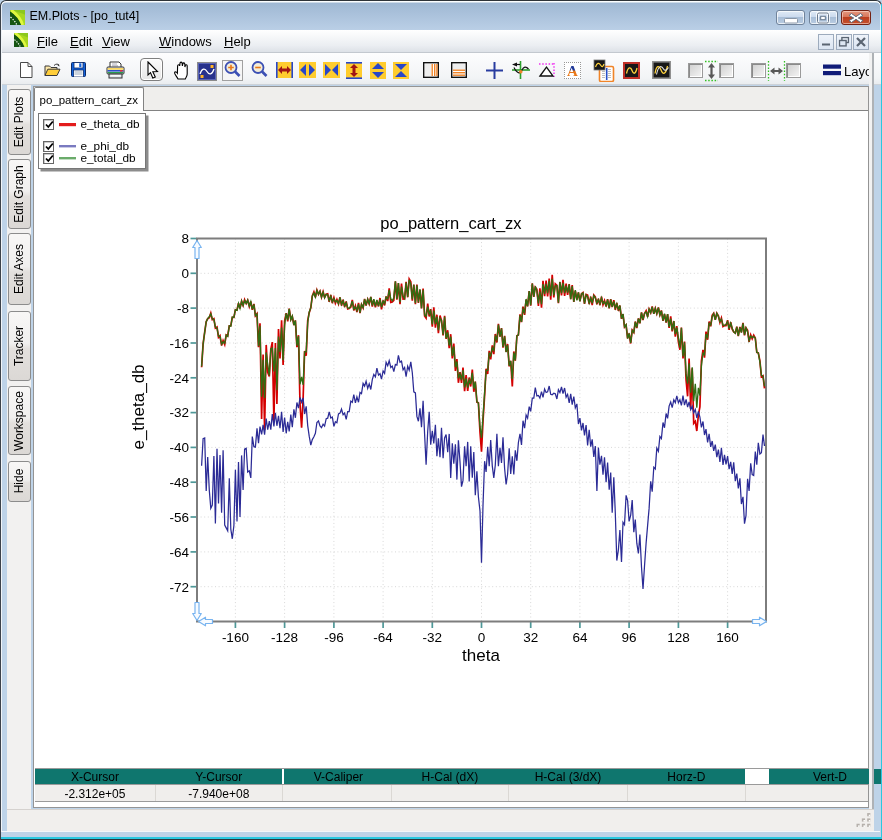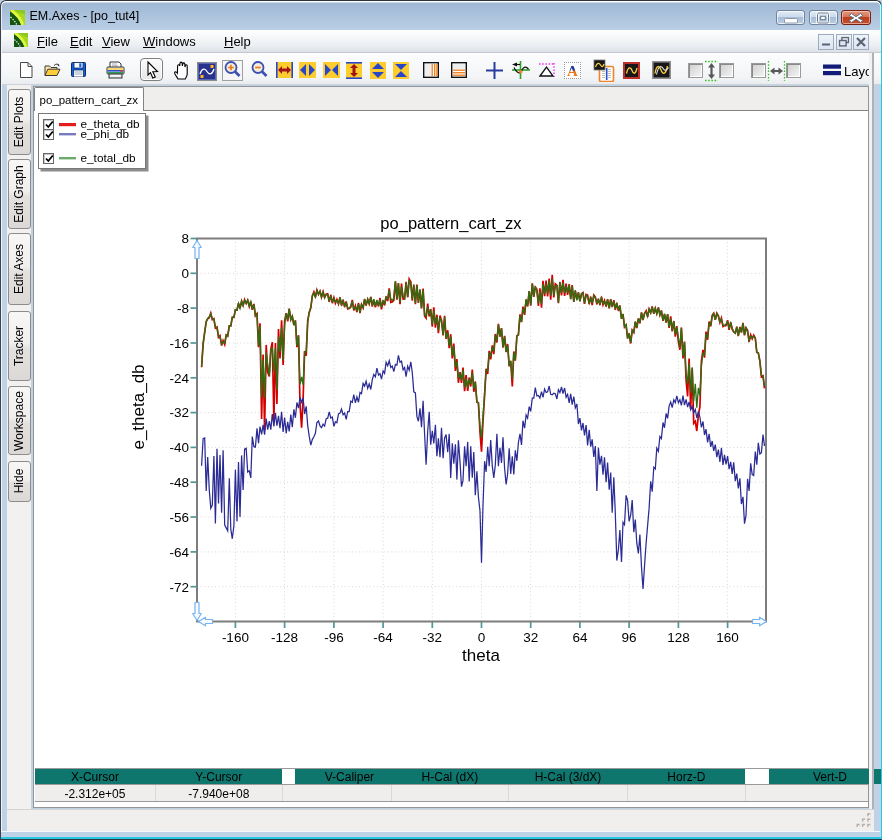--- a/index.html
+++ b/index.html
@@ -47,21 +47,21 @@
 </style></head>
 <body>
 <div class="abs" id="titlebar"></div>
 <div class="abs" id="title-ico"><svg viewBox="0 0 16 16">
       <rect width="16" height="16" fill="#8cc81e"></rect>
       <path d="M2 0 C8 5 12 10 14 16 L16 16 L16 5 C11 3 6 1.5 2 0 Z" fill="#a8d820"></path>
       <path d="M0 1 C6 5 10 10 12.5 16 L0 16 Z" fill="#155512"></path>
       <path d="M1 0 C7.5 4.5 11.5 9.5 13.5 16" stroke="#e0f840" stroke-width="3" fill="none"></path>
       <path d="M0.5 7.5 C4 10.5 6 13 7.2 16" stroke="#ffffff" stroke-width="1.3" stroke-dasharray="1.4 1.6" fill="none"></path>
     </svg></div>
-<div class="abs" id="title-txt">EM.Axes - [po_tut4]</div>
+<div class="abs" id="title-txt">EM.Plots - [po_tut4]</div>
 <div class="abs capbtn gry" id="btn-min" style="left:776px;width:29px">
     <svg class="glyph" style="margin-top:3px" width="19" height="9" viewBox="0 0 19 9">
       <rect x="3" y="2" width="13" height="4.5" rx="1" fill="#fff" stroke="#8a97a8" stroke-width="1"></rect>
     </svg>
   </div>
 <div class="abs capbtn gry" id="btn-max" style="left:808.5px;width:29px">
     <svg class="glyph" width="19" height="13" viewBox="0 0 19 13">
       <rect x="4" y="1.5" width="11" height="10" rx="1.5" fill="none" stroke="#fff" stroke-width="2.6"></rect>
       <rect x="4" y="1.5" width="11" height="10" rx="1.5" fill="none" stroke="#68788c" stroke-width="1"></rect>
       <rect x="7.2" y="4.8" width="4.6" height="3.4" fill="#fff" stroke="#68788c" stroke-width="1"></rect>
@@ -77,21 +77,21 @@
 <div class="abs" id="menu-ico"><svg viewBox="0 0 16 16">
       <rect width="16" height="16" fill="#8cc81e"></rect>
       <path d="M2 0 C8 5 12 10 14 16 L16 16 L16 5 C11 3 6 1.5 2 0 Z" fill="#a8d820"></path>
       <path d="M0 1 C6 5 10 10 12.5 16 L0 16 Z" fill="#155512"></path>
       <path d="M1 0 C7.5 4.5 11.5 9.5 13.5 16" stroke="#e0f840" stroke-width="3" fill="none"></path>
       <path d="M0.5 7.5 C4 10.5 6 13 7.2 16" stroke="#ffffff" stroke-width="1.3" stroke-dasharray="1.4 1.6" fill="none"></path>
     </svg></div>
 <div class="abs menu" style="left:37px"><u>F</u>ile</div>
 <div class="abs menu" style="left:70px"><u>E</u>dit</div>
 <div class="abs menu" style="left:102px"><u>V</u>iew</div>
-<div class="abs menu" style="left:143px"><u>W</u>indows</div>
+<div class="abs menu" style="left:159px"><u>W</u>indows</div>
 <div class="abs menu" style="left:224px"><u>H</u>elp</div>
 <div class="mdibtn" style="left:818px">
     <svg class="glyph" width="10" height="10" viewBox="0 0 10 10">
       <rect x="1" y="6.5" width="8" height="2" fill="#5a6572"></rect>
     </svg>
   </div>
 <div class="mdibtn" style="left:835.5px">
     <svg class="glyph" width="11" height="11" viewBox="0 0 11 11">
       <rect x="3.4" y="1" width="6.6" height="5" fill="none" stroke="#5a6572" stroke-width="1.4"></rect>
       <rect x="1" y="4" width="6.6" height="5.4" fill="#dde6f2" stroke="#5a6572" stroke-width="1.4"></rect>
@@ -413,21 +413,21 @@
       <span class="lcheck">
         <svg width="11" height="11" viewBox="0 0 11 11">
           <path d="M2 5.5 L4.3 8 L8.8 2.5" fill="none" stroke="#000" stroke-width="1.8"></path>
         </svg>
       </span>
       <svg class="lline" style="top:6.5px" width="17" height="4">
         <rect width="17" height="3.2" fill="#e31c1c"></rect>
       </svg>
       <span class="ltxt">e_theta_db</span>
     </div>
- <div class="lrow" style="top:12px">
+ <div class="lrow" style="top:24px">
       <span class="lcheck">
         <svg width="11" height="11" viewBox="0 0 11 11">
           <path d="M2 5.5 L4.3 8 L8.8 2.5" fill="none" stroke="#000" stroke-width="1.8"></path>
         </svg>
       </span>
       <svg class="lline" style="top:7px" width="17" height="3">
         <rect width="17" height="2.4" fill="#7a7ac0"></rect>
       </svg>
       <span class="ltxt">e_phi_db</span>
     </div>
@@ -444,21 +444,21 @@
     </div>
 </div>
 <div class="abs" style="left:34.5px;top:767.5px;width:833px;height:1px;background:#9a9a9a"></div>
 <div class="abs" style="left:34.5px;top:783.5px;width:833px;height:1px;background:#9a9a9a"></div>
 <div class="abs" style="left:34.5px;top:800.5px;width:833px;height:1.5px;background:#9a9a9a"></div>
 <div class="abs th" style="left:34.5px;width:120.9px;top:768.5px">X-Cursor</div>
 <div class="abs td" style="left:34.5px;width:120.9px;top:784.5px">-2.312e+05</div>
 <div class="abs th" style="left:155.4px;width:126.79999999999998px;top:768.5px">Y-Cursor</div>
 <div class="abs td" style="left:155.4px;width:126.79999999999998px;top:784.5px">-7.940e+08</div>
 <div class="abs" style="left:154.9px;top:784.5px;width:1px;height:16px;background:#dbd8d4"></div>
-<div class="abs th" style="left:295px;width:108.80000000000001px;top:768.5px">V-Caliper</div>
+<div class="abs th" style="left:284px;width:108.80000000000001px;top:768.5px">V-Caliper</div>
 <div class="abs td" style="left:282.2px;width:108.80000000000001px;top:784.5px"></div>
 <div class="abs" style="left:281.7px;top:784.5px;width:1px;height:16px;background:#dbd8d4"></div>
 <div class="abs th" style="left:391px;width:117.89999999999998px;top:768.5px">H-Cal (dX)</div>
 <div class="abs td" style="left:391px;width:117.89999999999998px;top:784.5px"></div>
 <div class="abs" style="left:390.5px;top:784.5px;width:1px;height:16px;background:#dbd8d4"></div>
 <div class="abs th" style="left:508.9px;width:118.30000000000007px;top:768.5px">H-Cal (3/dX)</div>
 <div class="abs td" style="left:508.9px;width:118.30000000000007px;top:784.5px"></div>
 <div class="abs" style="left:508.4px;top:784.5px;width:1px;height:16px;background:#dbd8d4"></div>
 <div class="abs th" style="left:627.2px;width:118.29999999999995px;top:768.5px">Horz-D</div>
 <div class="abs td" style="left:627.2px;width:118.29999999999995px;top:784.5px"></div>

